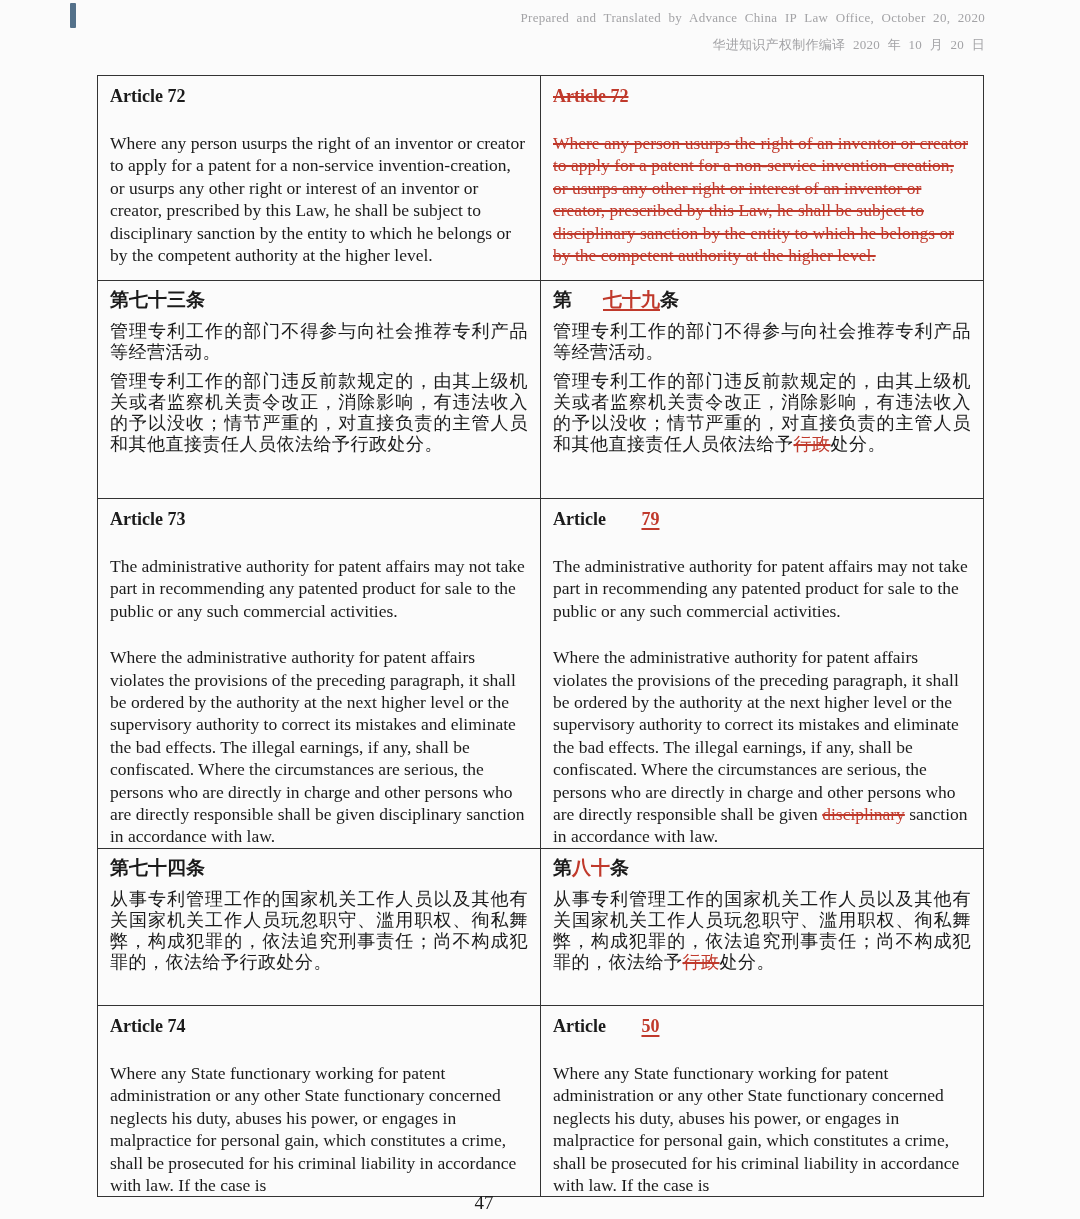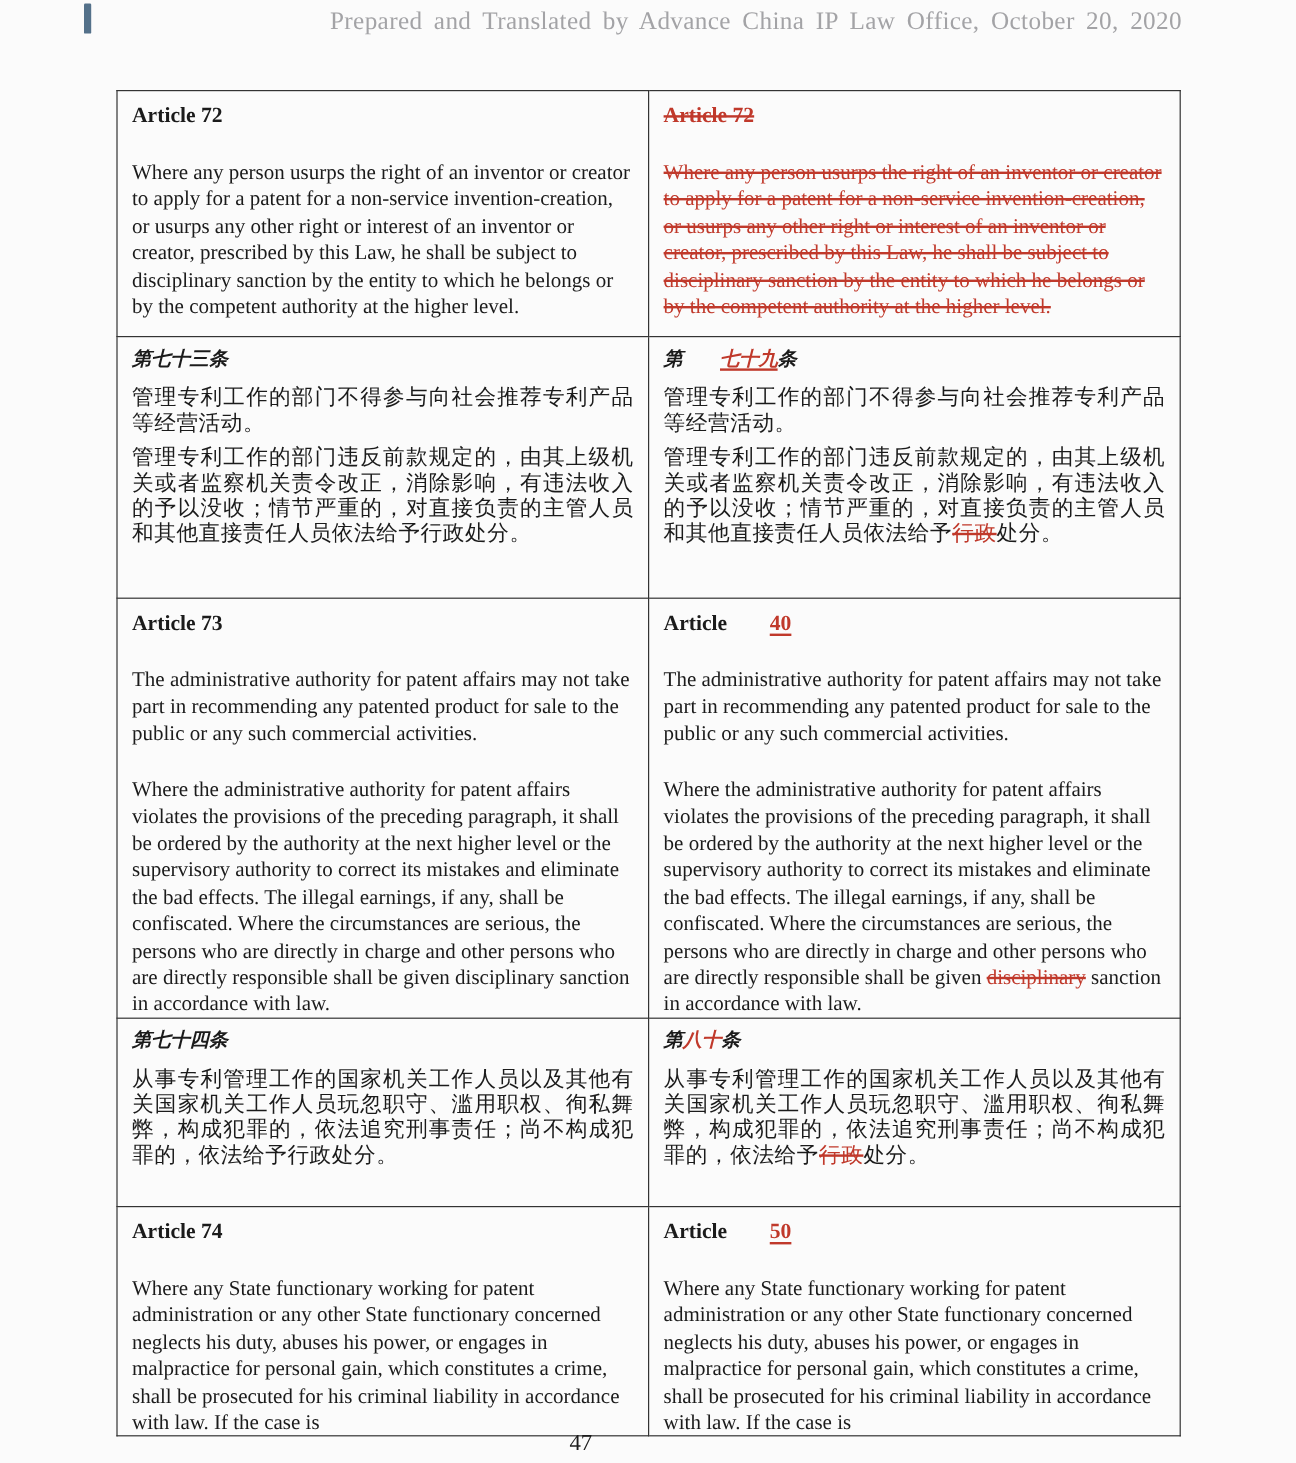--- a/index.html
+++ b/index.html
@@ -4,50 +4,51 @@
 <style>
   :root{
     --ink:#1b1b1b; --red:#c0392b; --muted:#a3a3a6; --cursor:#54718a; --bg:#fbfbfb; --line:#333;
   }
   *{box-sizing:border-box; margin:0; padding:0;}
   html,body{background:var(--bg);}
   .page{position:relative; width:1080px; height:1219px; background:var(--bg); overflow:hidden;
         font-family:"Liberation Serif","DejaVu Serif",serif; color:var(--ink);}
   .cursor-bar{position:absolute; left:70px; top:3px; width:6px; height:25px; background:var(--cursor); border-radius:1px;}
   .header{position:absolute; top:4px; right:95px; text-align:right; color:var(--muted);
-          font-size:21px; line-height:27px; word-spacing:4px; letter-spacing:0.3px;margin-left:45px;}
+          font-size:13px; line-height:27px; word-spacing:4px; letter-spacing:0.3px;margin-left:45px;}
   .comparison-table{position:absolute; left:97px; top:75px; width:886px;
           border-collapse:collapse; table-layout:fixed;}
   .comparison-table td{width:443px; border:1.5px solid var(--line); vertical-align:top;
           padding:8px 12px 0 12px; overflow:hidden;}
   .comparison-table tr:nth-child(1) td{height:205px;}
   .comparison-table tr:nth-child(2) td{height:218px;}
   .comparison-table tr:nth-child(3) td{height:266px;}
   .comparison-table tr:nth-child(4) td{height:157px;}
   .comparison-table tr:nth-child(5) td{height:173px;}
   .heading{font-weight:bold; font-size:18px; line-height:24px;}
   .para{font-size:17.5px; line-height:22.4px; margin-top:24px;}
   tr.lang-zh td{padding-top:6px;}
-  tr.lang-zh .heading{font-size:16px; line-height:26px;font-style:italic;}
+  tr.lang-zh .heading{font-size:19px; line-height:26px;}
   tr.lang-zh .para{font-size:18px; line-height:21px; margin-top:8px; letter-spacing:0.5px; text-align:justify;}
   .seg.none{color:var(--ink);}
   .seg.del{color:var(--red); text-decoration:line-through; text-decoration-thickness:1.5px;}
   .seg.ins{color:var(--red); text-decoration:underline; text-decoration-thickness:1.5px; text-underline-offset:3px;margin-left:31px;}
   .seg.red{color:var(--red);text-align:right;}
   .page-number{position:absolute; left:0; width:968px; top:1192px; text-align:center;
           font-size:19px; color:var(--ink);}
 </style>
 </head>
 <body>
 
 <div class="page">
   <span class="cursor-bar"></span>
 
   <div class="header">
     <div>Prepared and Translated by Advance China IP Law Office, October 20, 2020</div>
+    <div>华进知识产权制作编译 2020 年 10 月 20 日</div>
   </div>
 
   <table class="comparison-table">
     <tbody>
         <tr class="lang-en">
           <td>
             <div class="heading"><span class="seg none">Article 72</span></div>
             <p class="para"><span class="seg none">Where any person usurps the right of an inventor or creator to apply for a patent for a non-service invention-creation, or usurps any other right or interest of an inventor or creator, prescribed by this Law, he shall be subject to disciplinary sanction by the entity to which he belongs or by the competent authority at the higher level.</span></p>
           </td>
           <td>
@@ -67,21 +68,21 @@
             <p class="para"><span class="seg none">管理专利工作的部门违反前款规定的，由其上级机关或者监察机关责令改正，消除影响，有违法收入的予以没收；情节严重的，对直接负责的主管人员和其他直接责任人员依法给予</span><span class="seg del">行政</span><span class="seg none">处分。</span></p>
           </td>
         </tr>
         <tr class="lang-en">
           <td>
             <div class="heading"><span class="seg none">Article 73</span></div>
             <p class="para"><span class="seg none">The administrative authority for patent affairs may not take part in recommending any patented product for sale to the public or any such commercial activities.</span></p>
             <p class="para"><span class="seg none">Where the administrative authority for patent affairs violates the provisions of the preceding paragraph, it shall be ordered by the authority at the next higher level or the supervisory authority to correct its mistakes and eliminate the bad effects. The illegal earnings, if any, shall be confiscated. Where the circumstances are serious, the persons who are directly in charge and other persons who are directly responsible shall be given disciplinary sanction in accordance with law.</span></p>
           </td>
           <td>
-            <div class="heading"><span class="seg none">Article </span><span class="seg ins">40</span></div>
+            <div class="heading"><span class="seg none">Article </span><span class="seg ins">79</span></div>
             <p class="para"><span class="seg none">The administrative authority for patent affairs may not take part in recommending any patented product for sale to the public or any such commercial activities.</span></p>
             <p class="para"><span class="seg none">Where the administrative authority for patent affairs violates the provisions of the preceding paragraph, it shall be ordered by the authority at the next higher level or the supervisory authority to correct its mistakes and eliminate the bad effects. The illegal earnings, if any, shall be confiscated. Where the circumstances are serious, the persons who are directly in charge and other persons who are directly responsible shall be given </span><span class="seg del">disciplinary</span><span class="seg none"> sanction in accordance with law.</span></p>
           </td>
         </tr>
         <tr class="lang-zh">
           <td>
             <div class="heading"><span class="seg none">第七十四条</span></div>
             <p class="para"><span class="seg none">从事专利管理工作的国家机关工作人员以及其他有关国家机关工作人员玩忽职守、滥用职权、徇私舞弊，构成犯罪的，依法追究刑事责任；尚不构成犯罪的，依法给予行政处分。</span></p>
           </td>
           <td>

